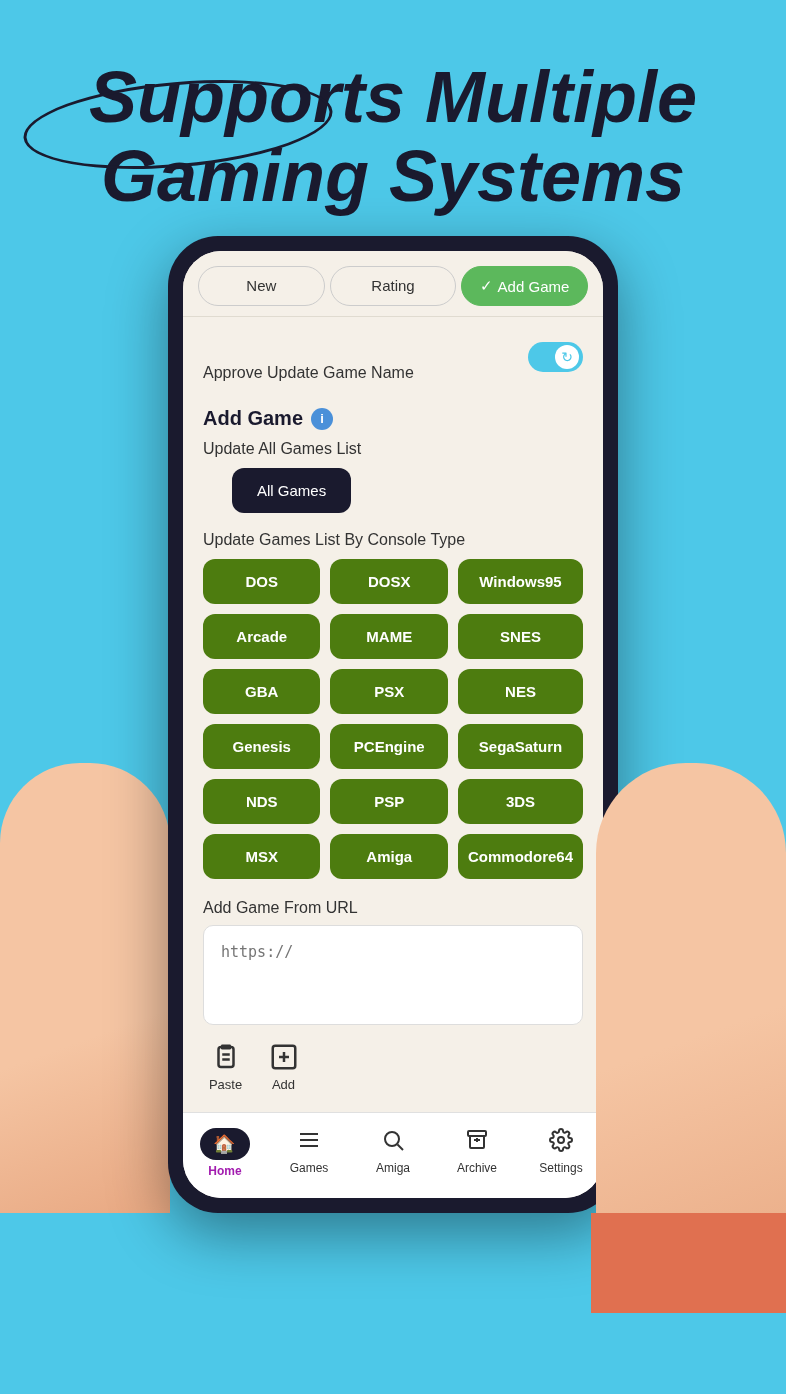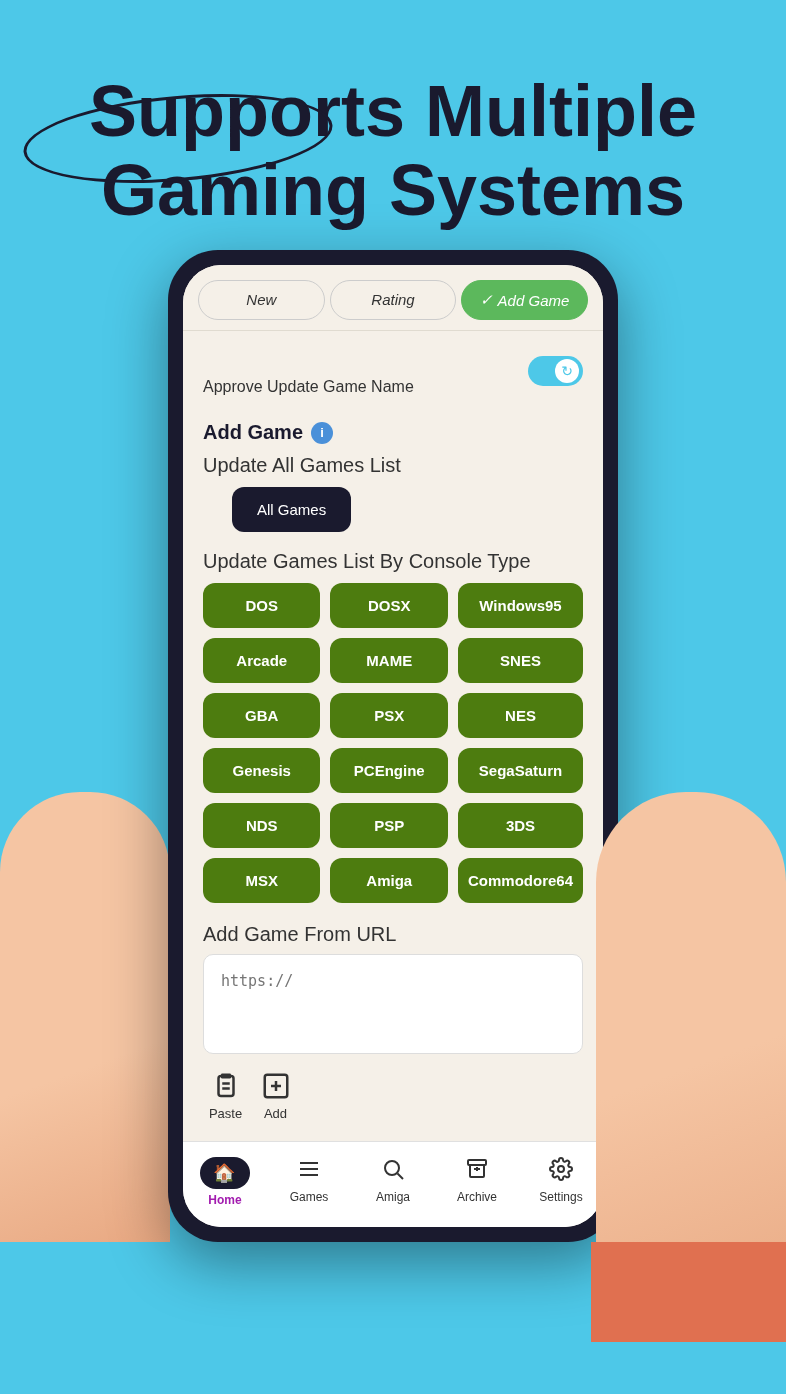--- a/index.html
+++ b/index.html
@@ -8,22 +8,23 @@
       width: 786px;
       height: 1394px;
       background-color: #4dc8e8;
       font-family: -apple-system, BlinkMacSystemFont, 'Segoe UI', sans-serif;
       overflow: hidden;
       position: relative;
     }
 
     .hero-text {
       text-align: center;
-      padding: 54px 60px 20px;
+      padding: 40px 60px 20px;
       position: relative;
+      font-style: italic;
     }
 
     .hero-title {
       font-size: 72px;
       font-weight: 900;
       color: #1a1a2e;
       line-height: 1.1;
       font-family: 'Arial Black', 'Impact', sans-serif;
     }
 
@@ -55,21 +56,20 @@
       min-height: 900px;
     }
 
     
     .tab-bar-top {
       display: flex;
       background: #f5f0e8;
       padding: 15px 15px 10px;
       gap: 5px;
       border-bottom: 1px solid #e0dbd0;
-      font-style: italic;
     }
 
     .tab-item {
       flex: 1;
       text-align: center;
       padding: 10px 5px;
       border-radius: 25px;
       font-size: 15px;
       font-weight: 500;
       color: #333;
@@ -154,21 +154,21 @@
       border-radius: 50%;
       color: #fff;
       font-size: 13px;
       font-weight: 700;
       display: inline-flex;
       align-items: center;
       justify-content: center;
     }
 
     .subsection-title {
-      font-size: 20px;
+      font-size: 16px;
       font-weight: 500;
       color: #333;
       margin-bottom: 10px;
     }
 
     .console-button {
       background: #4d7c0f;
       color: #fff;
       border: none;
       border-radius: 12px;
@@ -211,21 +211,21 @@
       border-radius: 10px;
       padding: 17px;
       font-size: 15px;
       color: #888;
       min-height: 100px;
       resize: none;
     }
 
     .paste-add-row {
       display: flex;
-      gap: 15px;
+      gap: 23px;
       margin-top: 10px;
       padding: 0 5px;
     }
 
     .paste-add-item {
       display: flex;
       flex-direction: column;
       align-items: center;
       gap: 3px;
       cursor: pointer;

